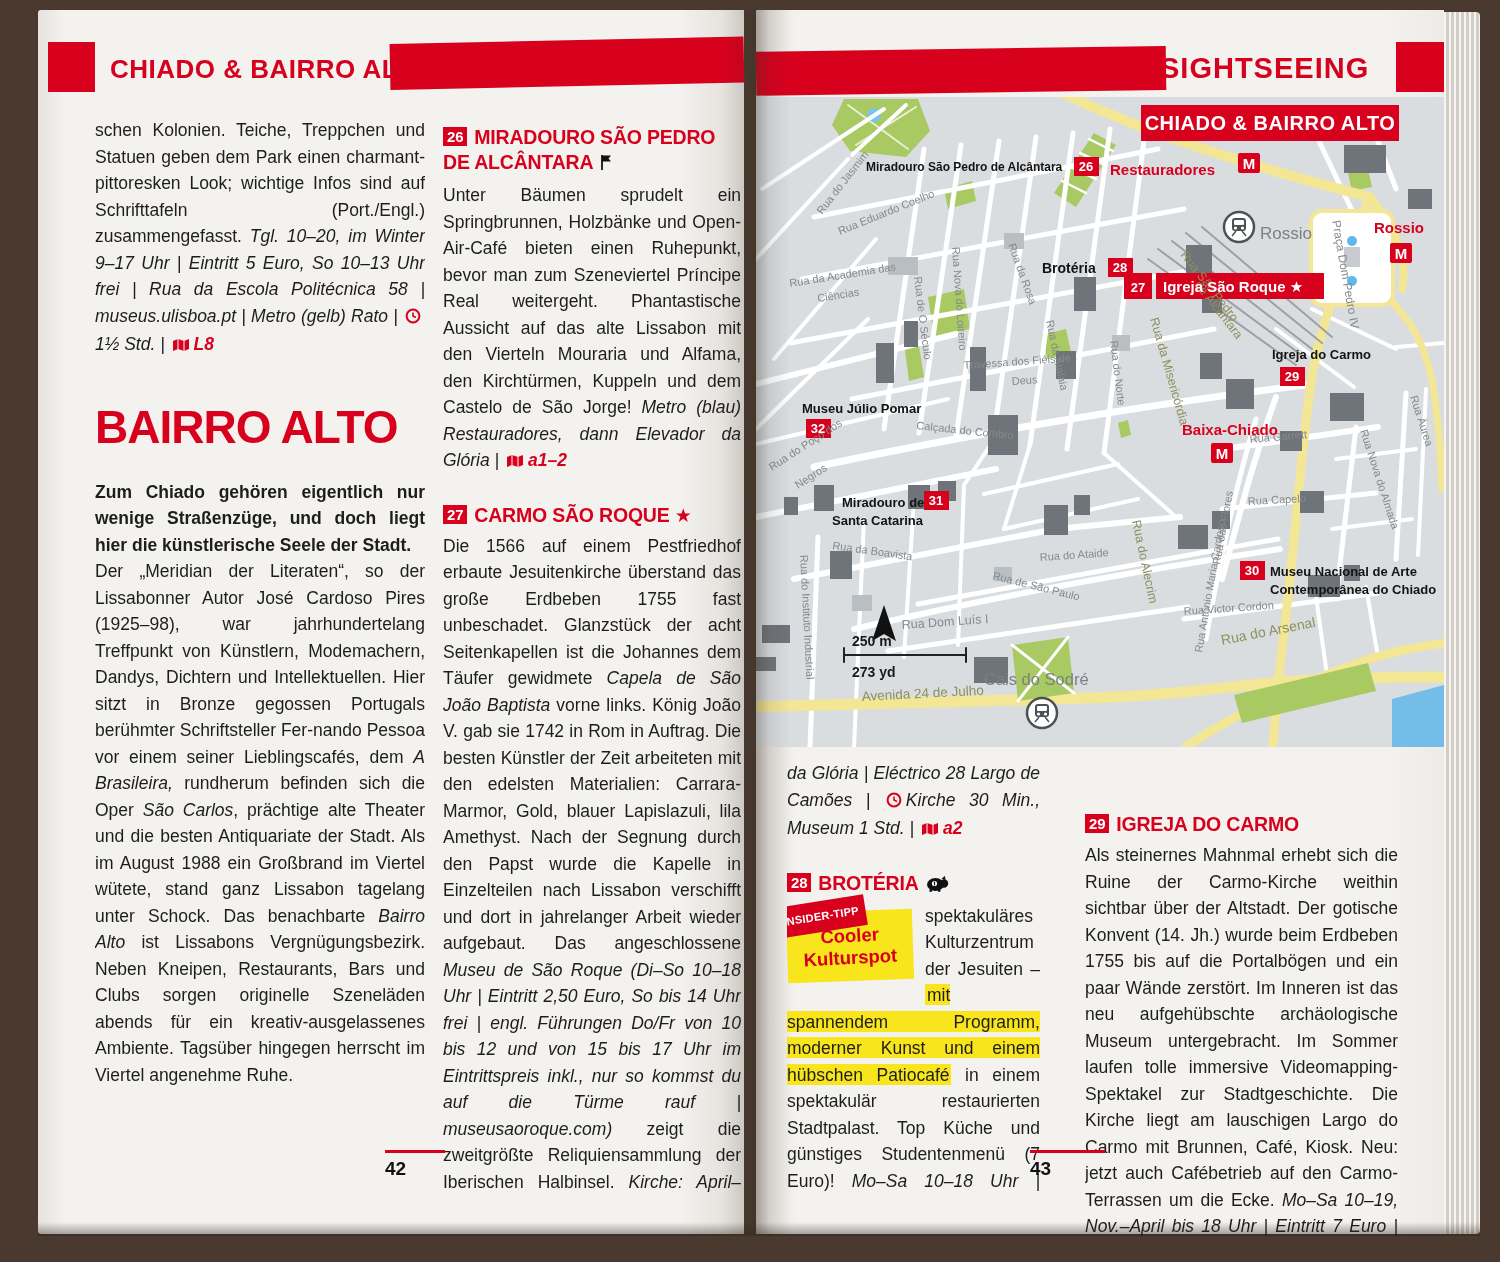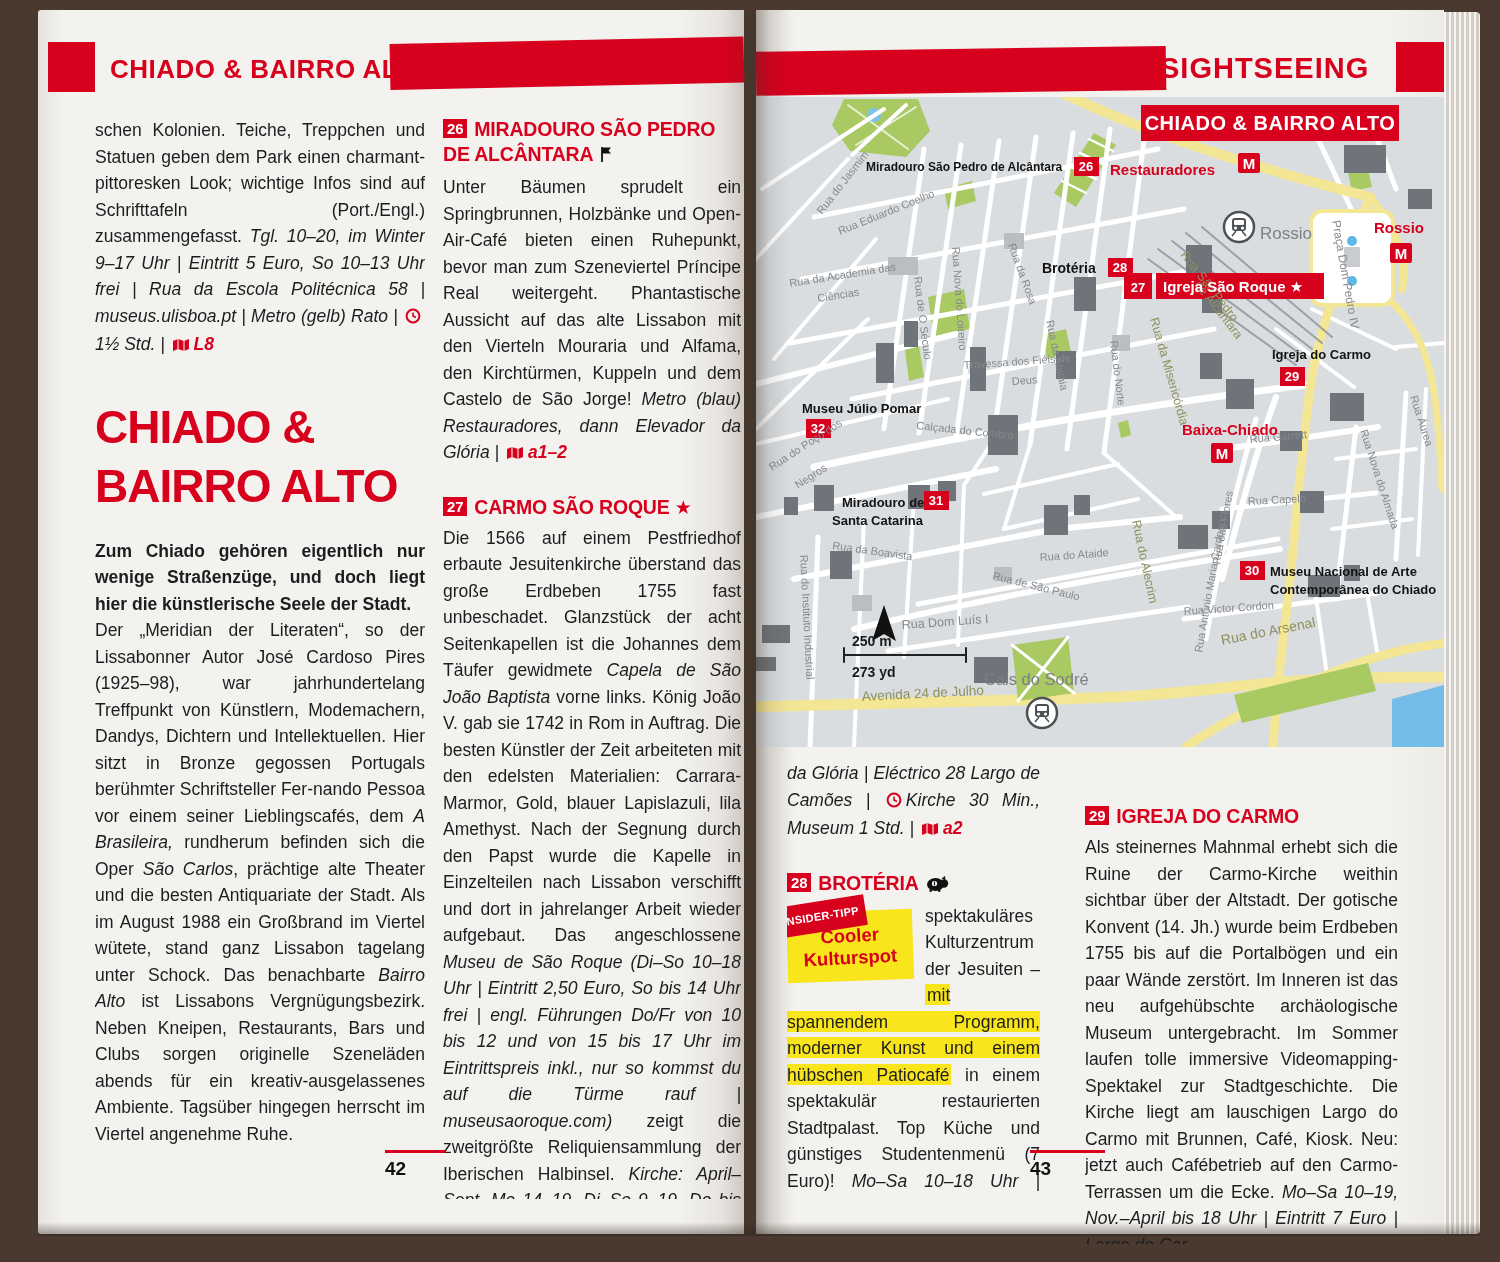--- a/index.html
+++ b/index.html
@@ -23,21 +23,21 @@
   .col{position:absolute;text-align:justify;color:#1d1d1f;font-size:17.5px;line-height:26.5px;overflow:hidden;}
   .col p{margin:0;}
   .run-i,.i{font-style:italic;}
   .run-hl{background:#f8e51c;padding:1px 2px 0 2px;}
   .ref{color:#d7001d;font-style:italic;font-weight:bold;}
   .bighead{color:#d7001d;font-weight:bold;font-size:46px;line-height:59px;letter-spacing:-1px;margin:38px 0 22px;text-align:left;}
   .intro{font-weight:bold;margin-bottom:0;}
   .eh{margin:0 0 5px;color:#d7001d;font-weight:bold;font-size:19.5px;line-height:25px;text-align:left;letter-spacing:-.2px;}
   .eh .numbox{display:inline-block;background:#d7001d;color:#fff;font-size:15px;line-height:19px;padding:0 4px;margin-right:7px;vertical-align:2px;}
   .entry{margin-top:27px;}
-  .entry.first{margin-top:0;}
+  .entry.first{margin-top:8px;}
   .star{color:#d7001d;font-size:19px;}
   .ic{display:inline-block;vertical-align:-2px;margin:0 4px 0 2px;}
   
   .tip{float:left;width:126px;margin:8px 12px 6px 0;position:relative;transform:rotate(-2deg);}
   .tip-ribbon{position:absolute;top:-11px;left:-10px;background:#d7001d;color:#fff;font-size:11px;font-weight:bold;
       font-style:normal;padding:2px 7px;transform:rotate(-7deg);letter-spacing:.3px;z-index:2;white-space:nowrap;}
   .tip-bubble{display:block;background:#f8e51c;padding:14px 4px 12px;text-align:center;position:relative;}
   .tip-bubble:after{content:"";position:absolute;bottom:-16px;left:55%;width:0;height:0;
       border:16px solid transparent;border-top-color:#f8e51c;border-left-width:2px;border-right-width:12px;}
   .tip-text{color:#d7001d;font-weight:bold;font-size:18.5px;line-height:22px;display:block;transform:rotate(-1deg);font-style:normal;}
@@ -61,21 +61,20 @@
 
   <div class="col" style="left:57px;top:107px;width:330px;height:1082px;">
     <p><span><span>schen Kolonien. Teiche, Treppchen und Statuen geben dem Park einen charmant-pittoresken Look; wichtige Infos sind auf Schrifttafeln (Port./Engl.) zusammengefasst. </span><span class="run-i">Tgl. 10–20, im Winter 9–17 Uhr | Eintritt 5 Euro, So 10–13 Uhr frei | Rua da Escola Politécnica 58 | museus.ulisboa.pt | Metro (gelb) Rato | </span></span><span class="ic"><svg width="16" height="16" viewBox="0 0 16 16">
             <circle cx="8" cy="8" r="6.4" fill="none" stroke="#d7001d" stroke-width="2"></circle>
             <path d="M8 4.5 V8 L11 9.5" stroke="#d7001d" stroke-width="1.6" fill="none"></path>
           </svg></span><span class="i">1½ Std. | </span><span class="ic"><svg width="18" height="14" viewBox="0 0 18 14">
             <path d="M1,3 L6,1 L12,3 L17,1 L17,11 L12,13 L6,11 L1,13 Z" fill="#d7001d"></path>
             <path d="M6,1 V11 M12,3 V13" stroke="#fff" stroke-width="1"></path>
           </svg></span><span class="ref">L8</span></p>
     <div class="bighead">
-      <div>CHIADO &amp;</div>
       <div>BAIRRO ALTO</div>
     </div>
     <p class="intro">Zum Chiado gehören eigentlich nur wenige Straßenzüge, und doch liegt hier die künstlerische Seele der Stadt.</p>
     <p><span><span>Der „Meridian der Literaten“, so der Lissabonner Autor José Cardoso Pires (1925–98), war jahrhundertelang Treffpunkt von Künstlern, Modemachern, Dandys, Dichtern und Intellektuellen. Hier sitzt in Bronze gegossen Portugals berühmter Schriftsteller Fer-nando Pessoa vor einem seiner Lieblingscafés, dem </span><span class="run-i">A Brasileira,</span><span> rundherum befinden sich die Oper </span><span class="run-i">São Carlos</span><span>, prächtige alte Theater und die besten Antiquariate der Stadt. Als im August 1988 ein Großbrand im Viertel wütete, stand ganz Lissabon tagelang unter Schock. Das benachbarte </span><span class="run-i">Bairro Alto</span><span> ist Lissabons Vergnügungsbezirk. Neben Kneipen, Restaurants, Bars und Clubs sorgen originelle Szeneläden abends für ein kreativ-ausgelassenes Ambiente. Tagsüber hingegen herrscht im Viertel angenehme Ruhe.</span></span></p>
   </div>
 
   <div class="col" style="left:405px;top:107px;width:298px;height:1082px;">
     <div class="entry first">
       <h3 class="eh"><span class="numbox">26</span><span>MIRADOURO SÃO PEDRO DE ALCÂNTARA</span> <span class="ic"><svg width="13" height="17" viewBox="0 0 13 17">
               <path d="M2,1 V16" stroke="#111" stroke-width="1.8"></path>

